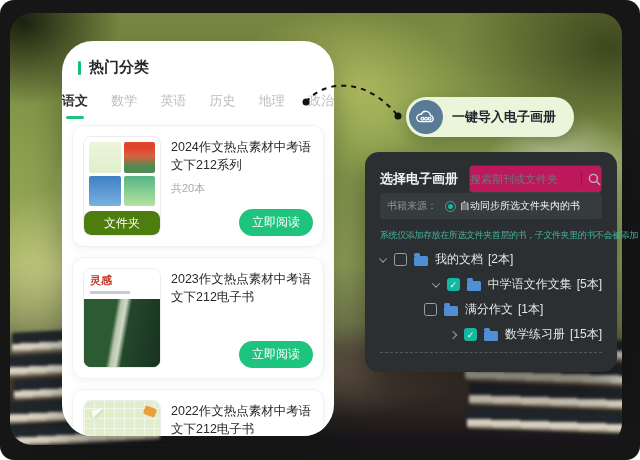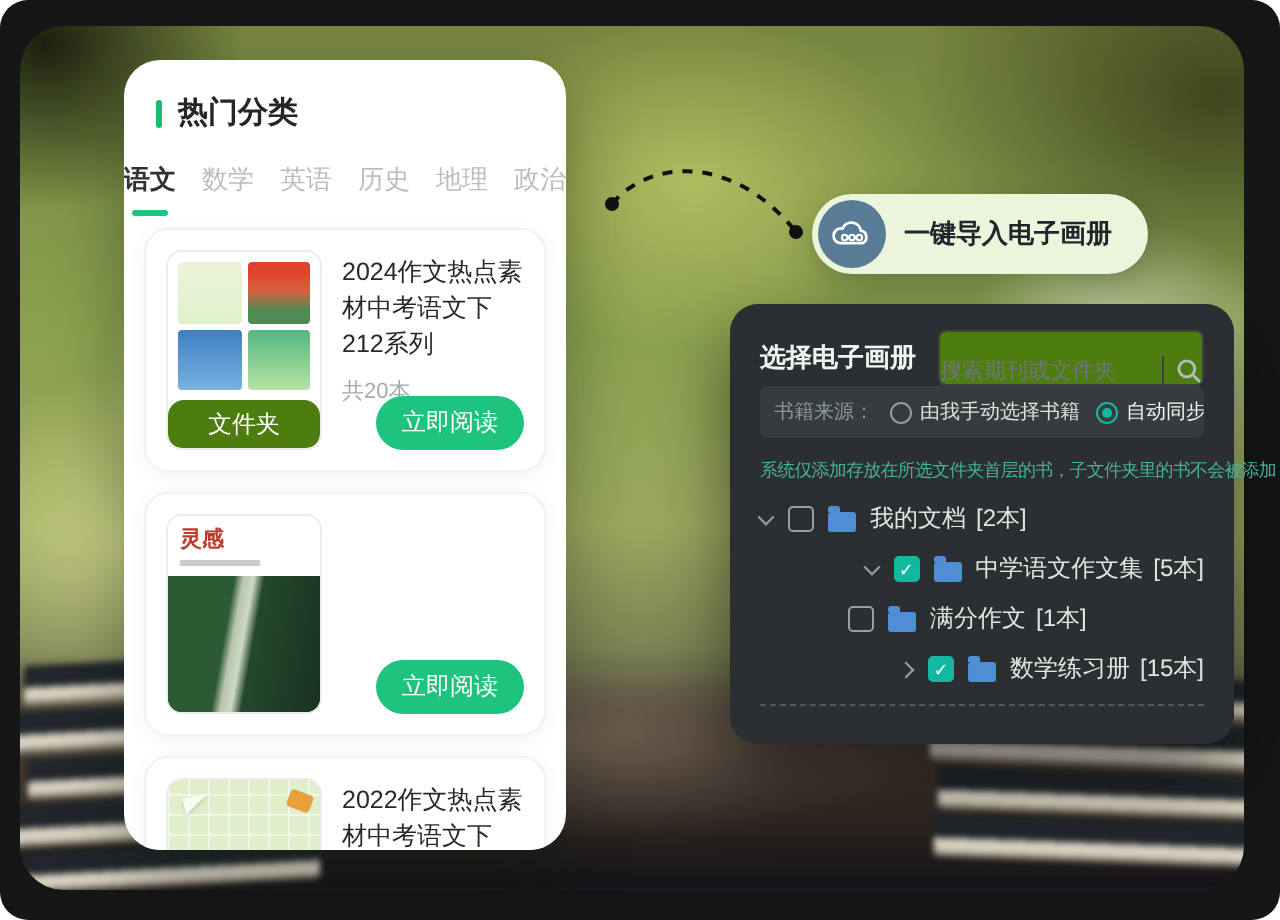--- a/index.html
+++ b/index.html
@@ -26,21 +26,21 @@
   .stack-left { left:-6px; bottom:2px; width:175px; }
   .stack-right { left:455px; bottom:14px; width:175px; }
   .slab { background:linear-gradient(180deg, #20262b 0 55%, #d8d1c1 55% 88%, #89816f 88%); border-radius:2px; margin-top:3px; }
   .stack-left  .slab { transform:skewY(-3deg); }
   .stack-right .slab { transform:skewY(2deg); }
 
   
   .connector { position:absolute; left:295px; top:75px; z-index:4; }
 
   
-  .main-card { position:absolute; left:62px; top:30px; width:221px; height:395px; background:#fff; border-radius:18px;
+  .main-card { position:absolute; left:62px; top:41px; width:272px; height:395px; background:#fff; border-radius:31px;
     box-shadow:0 14px 34px rgba(10,20,12,.35); overflow:hidden; z-index:3; }
   .card-head { display:flex; align-items:center; gap:8px; padding:17px 16px 0; }
   .head-bar { width:3px; height:14px; border-radius:2px; background:#17bd73; }
   .head-title { font-size:15px; font-weight:bold; color:#24272a; }
   .tabs { display:flex; justify-content:space-between; padding:0 0; margin-top:15px; font-size:13px; }
   .tab { color:#b9bec3; padding-bottom:9px; position:relative; cursor:pointer; }
   .tab.active { color:#2e3235; font-weight:bold; }
   .tab.active::after { content:""; position:absolute; left:50%; transform:translateX(-50%); bottom:0; width:18px; height:3px; border-radius:2px; background:#1ec47d; }
   .book-list { display:flex; flex-direction:column; gap:10px; padding:6px 10px 10px; }
   .book-card { position:relative; display:flex; gap:10px; border:1px solid #f0f1f2; border-radius:12px; background:#fff;
@@ -77,21 +77,21 @@
   .import-pill { position:absolute; left:406px; top:97px; height:40px; display:flex; align-items:center; gap:9px;
     background:#eaf5dc; border-radius:999px; padding:0 18px 0 3px; box-shadow:0 6px 16px rgba(20,40,20,.25); z-index:4; cursor:pointer; }
   .pill-icon { width:34px; height:34px; border-radius:50%; background:#5a7b95; display:flex; align-items:center; justify-content:center; }
   .pill-label { font-size:13px; font-weight:bold; color:#20262c; white-space:nowrap; }
 
   
   .picker { position:absolute; left:365px; top:152px; width:252px; height:220px; background:#2c2f31; border-radius:14px;
     box-shadow:0 16px 36px rgba(0,0,0,.5); padding:13px 15px 10px; z-index:3; }
   .picker-head { display:flex; align-items:center; gap:11px; }
   .picker-title { font-size:13px; font-weight:bold; color:#f1f4f4; white-space:nowrap; }
-  .search-box { flex:1; height:28px; background:#4d7c0f; border:1px solid #3d4143; border-radius:4px; display:flex; align-items:flex-end; padding:0 0; min-width:0; }
+  .search-box { flex:1; height:28px; background:#be185d; border:1px solid #3d4143; border-radius:4px; display:flex; align-items:center; padding:0 0; min-width:0; }
   .search-input { flex:1; min-width:0; background:transparent; border:none; outline:none; color:#d7dbdb; font-size:11px; font-family:"Liberation Sans",sans-serif; }
   .search-input::placeholder { color:#6f7678; }
   .search-div { width:1px; height:14px; background:#3d4143; margin:0 6px; }
   .source-row { height:26px; background:#363b3d; border-radius:4px; display:flex; align-items:center; gap:8px; padding:0 7px; white-space:nowrap; overflow:hidden; }
   .src-label { font-size:10px; color:#8f9699; }
   .radio-opt { display:flex; align-items:center; gap:4px; font-size:10px; color:#dde1e1; cursor:pointer; }
   .radio { width:11px; height:11px; border-radius:50%; border:1.4px solid #949b9d; flex:none; }
   .radio.checked { border-color:#14b8a0; display:flex; align-items:center; justify-content:center; }
   .radio.checked::after { content:""; width:5px; height:5px; border-radius:50%; background:#14b8a0; }
   .radio-opt.selected { color:#f2f5f5; }
@@ -173,20 +173,21 @@
 
       <div class="book-card">
         <div class="cover">
           <div class="cov2-top">
             <div class="cov2-brand">灵感</div>
             <div class="cov2-line"></div>
           </div>
           <div class="cov2-photo"></div>
         </div>
         <div class="info">
+          <div class="b-title">2023作文热点素材中考语文下212电子书</div>
         </div>
         <button class="read-btn">立即阅读</button>
       </div>
 
       <div class="book-card">
         <div class="cover">
           <div class="cov3"></div>
           <div class="plane"></div>
           <div class="crayon"></div>
 
@@ -222,24 +223,20 @@
         <span class="search-div"></span>
         <svg width="13" height="13" viewBox="0 0 13 13">
           <circle cx="5.4" cy="5.4" r="4" fill="none" stroke="#b7bdbe" stroke-width="1.4"></circle>
           <line x1="8.6" y1="8.6" x2="12" y2="12" stroke="#b7bdbe" stroke-width="1.4"></line>
         </svg>
       </div>
     </div>
 
     <div class="source-row">
       <span class="src-label">书籍来源：</span>
-      <span class="radio-opt">
-        <span class="radio"></span>
-        <span>由我手动选择书籍</span>
-      </span>
       <span class="radio-opt selected">
         <span class="radio checked"></span>
         <span>自动同步所选文件夹内的书</span>
       </span>
     </div>
 
     <div class="hint">系统仅添加存放在所选文件夹首层的书，子文件夹里的书不会被添加</div>
 
     <div class="tree">
       <div class="trow lv0">

